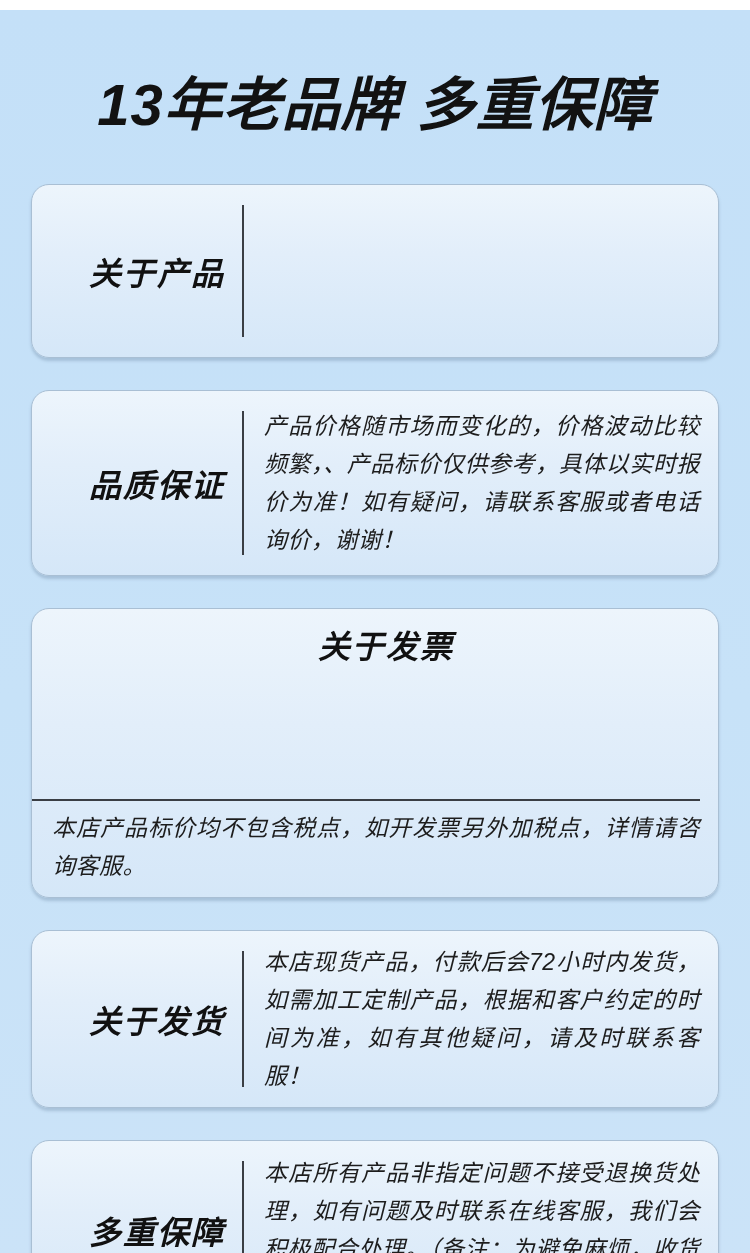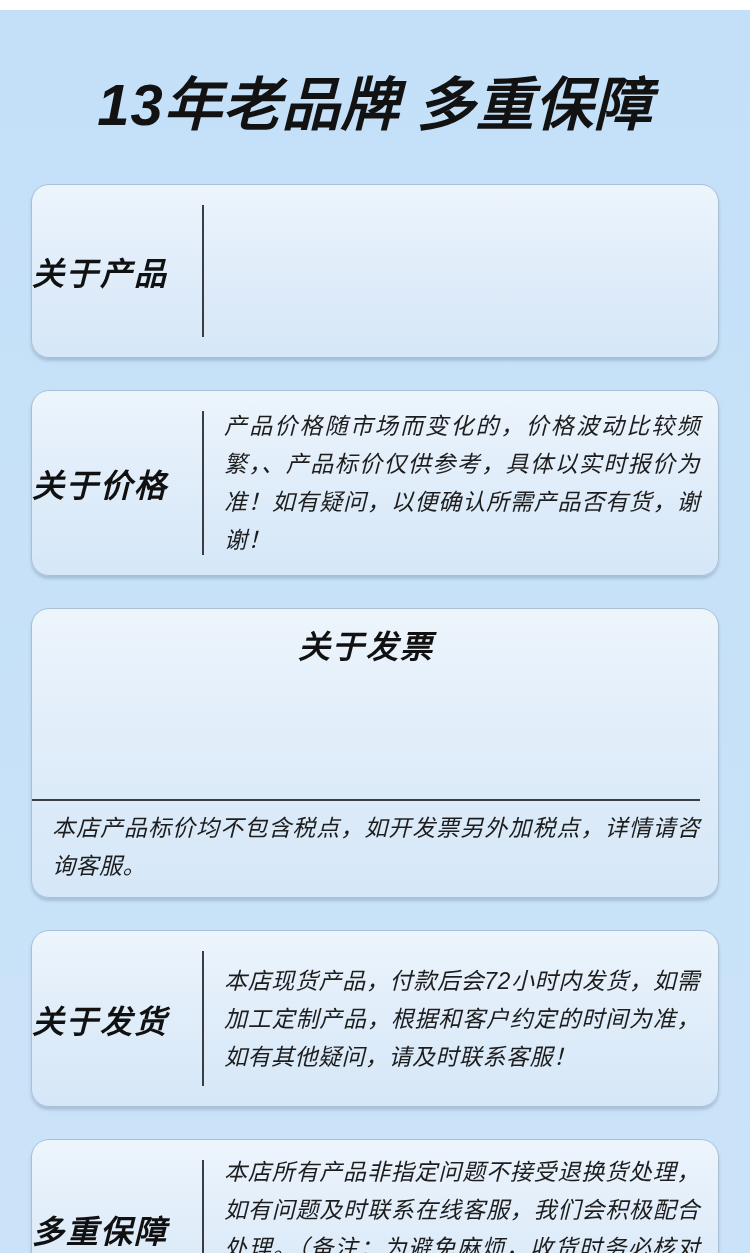--- a/index.html
+++ b/index.html
@@ -65,25 +65,27 @@
     align-items: center;
     padding: 12px 18px 12px 0;
   }
   .card:nth-of-type(1) { min-height: 174px; }
   .card:nth-of-type(2) { min-height: 186px; }
   .card:nth-of-type(3) { min-height: 130px; flex-direction: column; }
   .card:nth-of-type(4) { min-height: 177px; }
   .card:nth-of-type(5) { min-height: 179px; }
   .card-label {
     flex: 0 0 170px;
+    text-align: center;
     font-size: 32px;
     font-weight: 700;
     color: #111111;
     letter-spacing: 2px;
     white-space: nowrap;
+    padding-left: 40px;
   }
   .card-divider {
     flex: 0 0 2px;
     align-self: stretch;
     margin: 8px 0;
     background: #3a3e44;
   }
   .card-text {
     flex: 1 1 auto;
     padding-left: 20px;
@@ -105,23 +107,23 @@
     </div>
 
     <div class="cards">
 
       <div class="card">
         <div class="card-label">关于产品</div>
         <div class="card-divider"></div>
       </div>
 
       <div class="card">
-        <div class="card-label">关于价格</div>
+        <div class="card-label">品质保证</div>
         <div class="card-divider"></div>
-        <div class="card-text">产品价格随市场而变化的，价格波动比较频繁，、产品标价仅供参考，具体以实时报价为准！如有疑问，以便确认所需产品否有货，谢谢！</div>
+        <div class="card-text">产品价格随市场而变化的，价格波动比较频繁，、产品标价仅供参考，具体以实时报价为准！如有疑问，请联系客服或者电话询价，谢谢！</div>
       </div>
 
       <div class="card">
         <div class="card-label">关于发票</div>
         <div class="card-divider"></div>
         <div class="card-text">本店产品标价均不包含税点，如开发票另外加税点，详情请咨询客服。</div>
       </div>
 
       <div class="card">
         <div class="card-label">关于发货</div>

